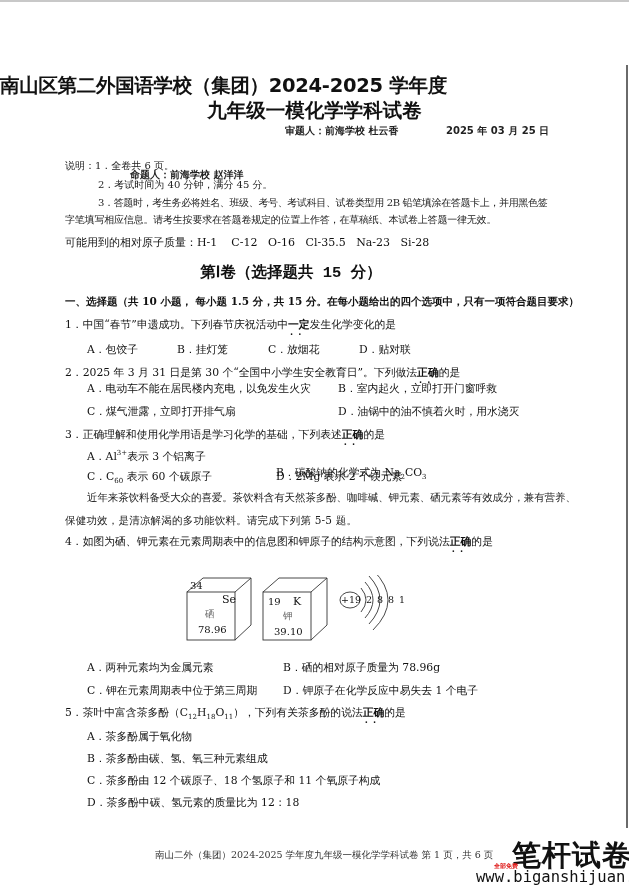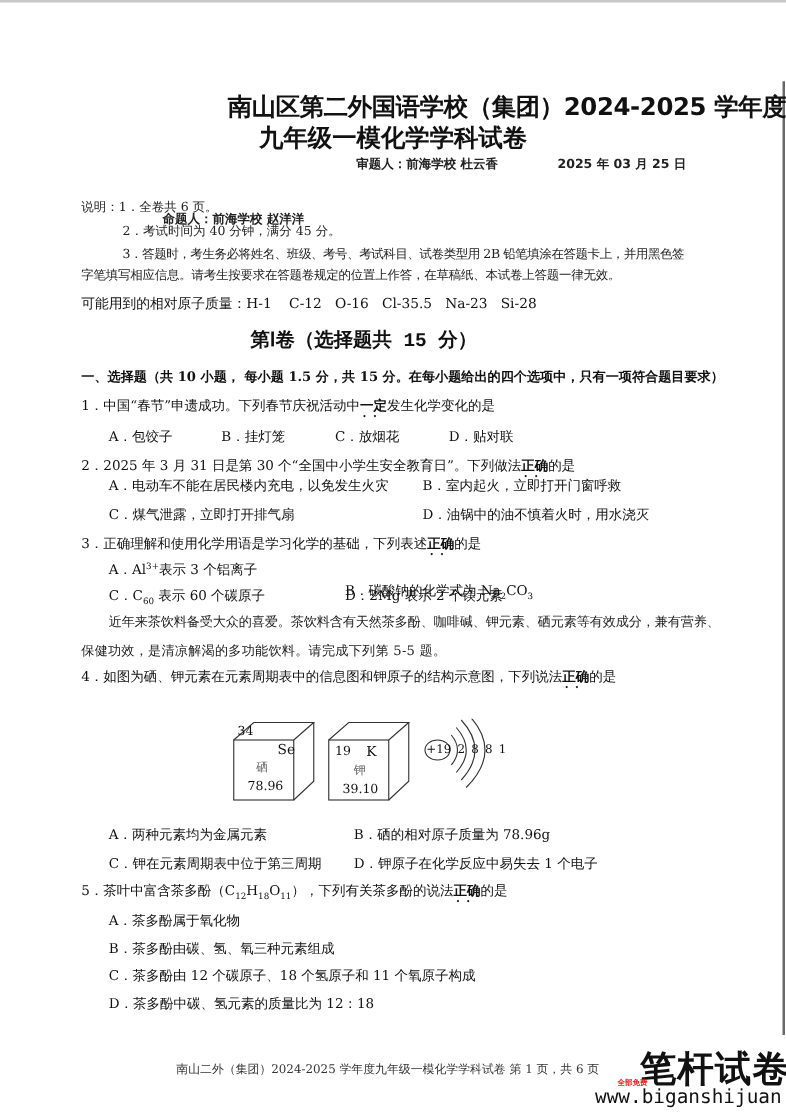--- a/index.html
+++ b/index.html
@@ -4,35 +4,35 @@
 <style>
   html, body { margin: 0; padding: 0; }
   body {
     width: 629px; height: 892px; position: relative; overflow: hidden;
     background: #ffffff; color: #111;
     font-family: "DejaVu Serif", "Liberation Serif", serif;
   }
   .topline { position: absolute; left: 0; top: 0; width: 629px; height: 2px; background: #c8c8c8; }
   .rightline { position: absolute; left: 626px; top: 65px; width: 2px; height: 763px; background: #6a6a6a; }
   .abs { position: absolute; white-space: nowrap; }
-  .title1 { left: 0; width: 629px; top: 72px; text-align: right; font-family: "DejaVu Sans", sans-serif; font-weight: bold; font-size: 19.5px; letter-spacing: -0.3px; }
+  .title1 { left: 0; width: 629px; top: 72px; text-align: left; font-family: "DejaVu Sans", sans-serif; font-weight: bold; font-size: 19.5px; letter-spacing: -0.3px; }
   .title2 { left: 0; width: 629px; top: 97px; text-align: center; font-family: "DejaVu Sans", sans-serif; font-weight: bold; font-size: 19.5px; }
   .meta { top: 124px; font-family: "DejaVu Sans", sans-serif; font-size: 10px; font-weight: bold; color: #222; }
   .note { font-size: 10px; color: #222; }
   .masses { font-size: 11px; }
   .section-title { left: 0; width: 582px; top: 262px; text-align: center; font-size: 15.5px; font-weight: bold; font-family: Liberation Mono, monospace; }
   .part-heading { left: 65px; top: 295px; font-size: 10.5px; font-weight: bold; }
   .q { font-size: 10.8px; }
   .opt { font-size: 10.8px; }
   .emph { position: relative; font-weight: bold; }
   .emph::after { content: "· ·"; position: absolute; left: 2px; top: 11px; font-size: 9px; letter-spacing: 1px; }
   .passage { font-size: 10.5px; color: #222; letter-spacing: 0.2px; }
   sup, sub { font-size: 7px; }
   .box-svg { position: absolute; left: 185px; top: 575px; }
-  .footer { left: 141px; top: 849px; font-size: 9.5px; color: #333; }
+  .footer { left: 155px; top: 849px; font-size: 9.5px; color: #333; }
   .wm1 { left: 512px; top: 836px; font-family: "DejaVu Sans", sans-serif; font-size: 29px; font-weight: bold; color: #111; letter-spacing: 1px; }
   .wm-red { left: 494px; top: 862px; font-size: 6px; color: #e0201f; font-family: "DejaVu Sans", sans-serif; font-weight: bold; }
   .wm2 { left: 476px; top: 868px; font-family: "DejaVu Sans Mono", "Liberation Mono", monospace; font-size: 15.5px; color: #111; }
 </style>
 </head>
 <body>
 
 <div class="topline"></div>
 <div class="rightline"></div>
 

